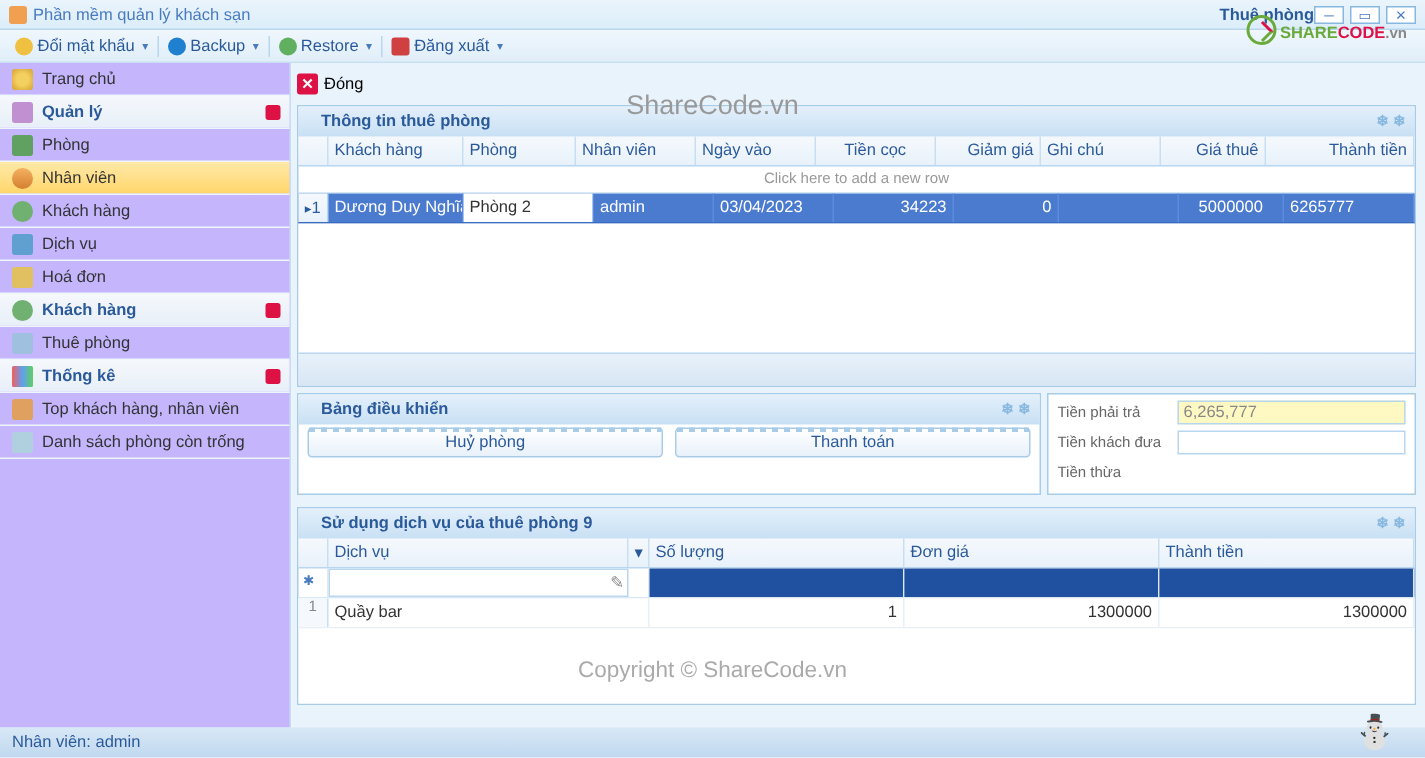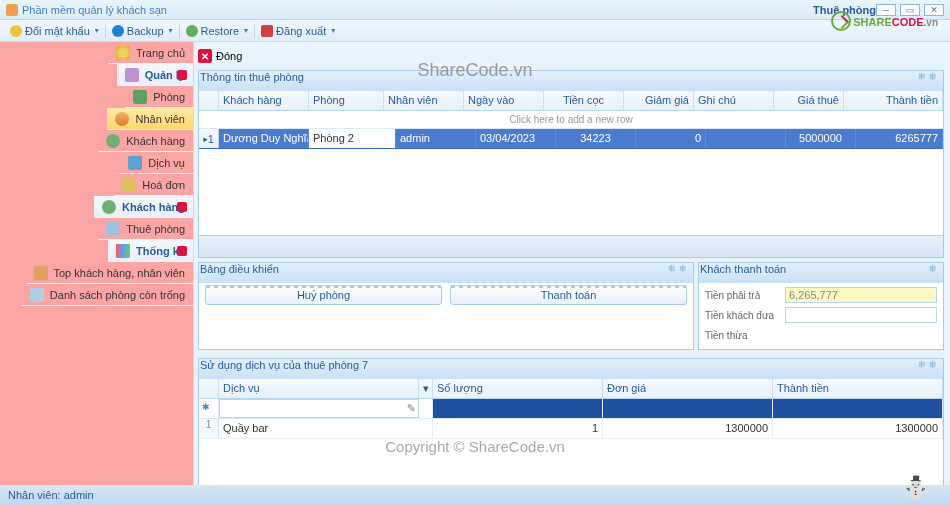--- a/index.html
+++ b/index.html
@@ -23,35 +23,35 @@
 
 
 .menubar { height: 22px; background: linear-gradient(#f0f7fd,#e0eef9); display: flex; align-items: center; padding: 0 6px; gap: 0; border-bottom: 1px solid #c8dff2; }
 .menubar .item { display: flex; align-items: center; gap: 3px; padding: 2px 4px; color: #2b5a9b; }
 .menubar .item .ic { width: 12px; height: 12px; display: inline-block; }
 .menubar .sep { width: 1px; height: 14px; background: #b8d6ee; margin: 0 2px; }
 .menubar .arrow { font-size: 8px; color: #4a7bbf; margin-left: 2px; }
 
 
 .main { display: flex; height: 443px; }
-.sidebar { width: 194px; background: #fca5a5; border-right: 1px solid #c8dff2; display: flex; flex-direction: column; align-items: flex-end; }
+.sidebar { width: 194px; background: #c4b5fd; border-right: 1px solid #c8dff2; display: flex; flex-direction: column; }
 .sidebar .nav-item { display: flex; align-items: center; padding: 4px 8px; height: 22px; border-bottom: 1px solid #eef5fb; color: #333; cursor: pointer; position: relative; }
 .sidebar .nav-item.header { background: linear-gradient(#f5f8fc,#e8eff8); font-weight: bold; color: #2b5a9b; }
 .sidebar .nav-item.selected { background: linear-gradient(#ffe9a8,#ffd66b); }
 .sidebar .nav-item .ic { width: 14px; height: 14px; margin-right: 6px; display: inline-block; }
 .sidebar .nav-item .badge { position: absolute; right: 6px; width: 10px; height: 10px; background: #d14; border-radius: 2px; }
 
 
 .content { flex: 1; padding: 4px 6px 4px 4px; overflow: hidden; }
 .close-tab { height: 20px; display: flex; align-items: center; gap: 4px; margin-bottom: 4px; }
 .close-tab .x { width: 14px; height: 14px; background: #d14; color: #fff; display: flex; align-items: center; justify-content: center; font-size: 10px; font-weight: bold; border-radius: 2px; }
 
 
 .panel { border: 1px solid #a8cbe8; margin-bottom: 4px; background: #fff; }
-.panel-header { height: 20px; background: linear-gradient(#e4f0fb,#c8e0f4); display: flex; padding: 0 1px; color: #2b5a9b; font-weight: normal; position: relative; }
+.panel-header { height: 20px; background: linear-gradient(#e4f0fb,#c8e0f4); display: flex; align-items: center; padding: 0 15px; color: #2b5a9b; font-weight: bold; position: relative; }
 .panel-header .snow { position: absolute; right: 6px; font-size: 10px; color: #88b8e0; }
 .panel-body { padding: 0; }
 
 
 .grid-header { display: flex; background: linear-gradient(#f5f9fd,#e8f1fa); border-bottom: 1px solid #b8d6ee; height: 20px; }
 .grid-header .col { border-right: 1px solid #c8dff2; padding: 3px 4px; color: #2b5a9b; overflow: hidden; white-space: nowrap; }
 .grid-newrow { text-align: center; color: #999; padding: 3px; border-bottom: 1px solid #d8e8f5; font-size: 10px; }
 .grid-row { display: flex; background: #4a7bcf; color: #fff; height: 20px; border-bottom: 1px solid #3a6bbf; }
 .grid-row .cell { border-right: 1px solid #5a8bdf; padding: 3px 4px; overflow: hidden; white-space: nowrap; }
 .grid-row .cell.white { background: #fff; color: #333; }
@@ -234,67 +234,63 @@
           <div class="col" style="width:70px;text-align:right">Giá thuê</div>
           <div class="col" style="flex:1;text-align:right">Thành tiền</div>
         </div>
         <div class="grid-newrow">Click here to add a new row</div>
         <div class="grid-row">
           <div class="rowhdr">▸<span>1</span></div>
           <div class="cell" style="width:90px">Dương Duy Nghĩa</div>
           <div class="cell white" style="width:87px">Phòng 2</div>
           <div class="cell" style="width:80px">admin</div>
           <div class="cell" style="width:80px">03/04/2023</div>
-          <div class="cell" style="width:80px;text-align:center">34223</div>
+          <div class="cell" style="width:80px;text-align:right">34223</div>
           <div class="cell" style="width:70px;text-align:right">0</div>
           <div class="cell" style="width:80px"></div>
           <div class="cell" style="width:70px;text-align:center">5000000</div>
-          <div class="cell" style="flex:1;text-align:right">6265777</div>
+          <div class="cell" style="flex:1;text-align:left">6265777</div>
         </div>
         <div class="grid-empty"></div>
         <div class="grid-footer"></div>
       </div>
     </div>
 
     <div class="midrow">
       <div class="panel control-panel">
         <div class="panel-header">
             <span>Bảng điều khiển</span>
             <span class="snow">❄ ❄</span>
           </div>
         <div class="control-body">
           <div class="wavy-btn">Huỷ phòng</div>
           <div class="wavy-btn">Thanh toán</div>
         </div>
       </div>
       <div class="panel payment-panel">
-        <div class="panel-header">
-            <span>Khách thanh toán</span>
-            <span class="snow">❄</span>
-          </div>
         <div class="payment-body">
           <div class="row">
               <span class="lbl">Tiền phải trả</span>
               <span class="val"><input readonly="" value="6,265,777" style=""></span>
             </div>
           <div class="row">
               <span class="lbl">Tiền khách đưa</span>
               <span class="val"><input value="" style=""></span>
             </div>
           <div class="row">
               <span class="lbl">Tiền thừa</span>
               <span class="val"></span>
             </div>
         </div>
       </div>
     </div>
 
     <div class="panel">
       <div class="panel-header">
-          <span>Sử dụng dịch vụ của thuê phòng 7</span>
+          <span>Sử dụng dịch vụ của thuê phòng 9</span>
           <span class="snow">❄ ❄</span>
         </div>
       <div class="panel-body">
         <div class="svc-grid-header">
           <div class="col" style="width:20px"></div>
           <div class="col" style="width:200px">Dịch vụ</div>
           <div class="col" style="width:14px">▾</div>
           <div class="col" style="width:170px">Số lượng</div>
           <div class="col" style="width:170px">Đơn giá</div>
           <div class="col" style="flex:1">Thành tiền</div>

